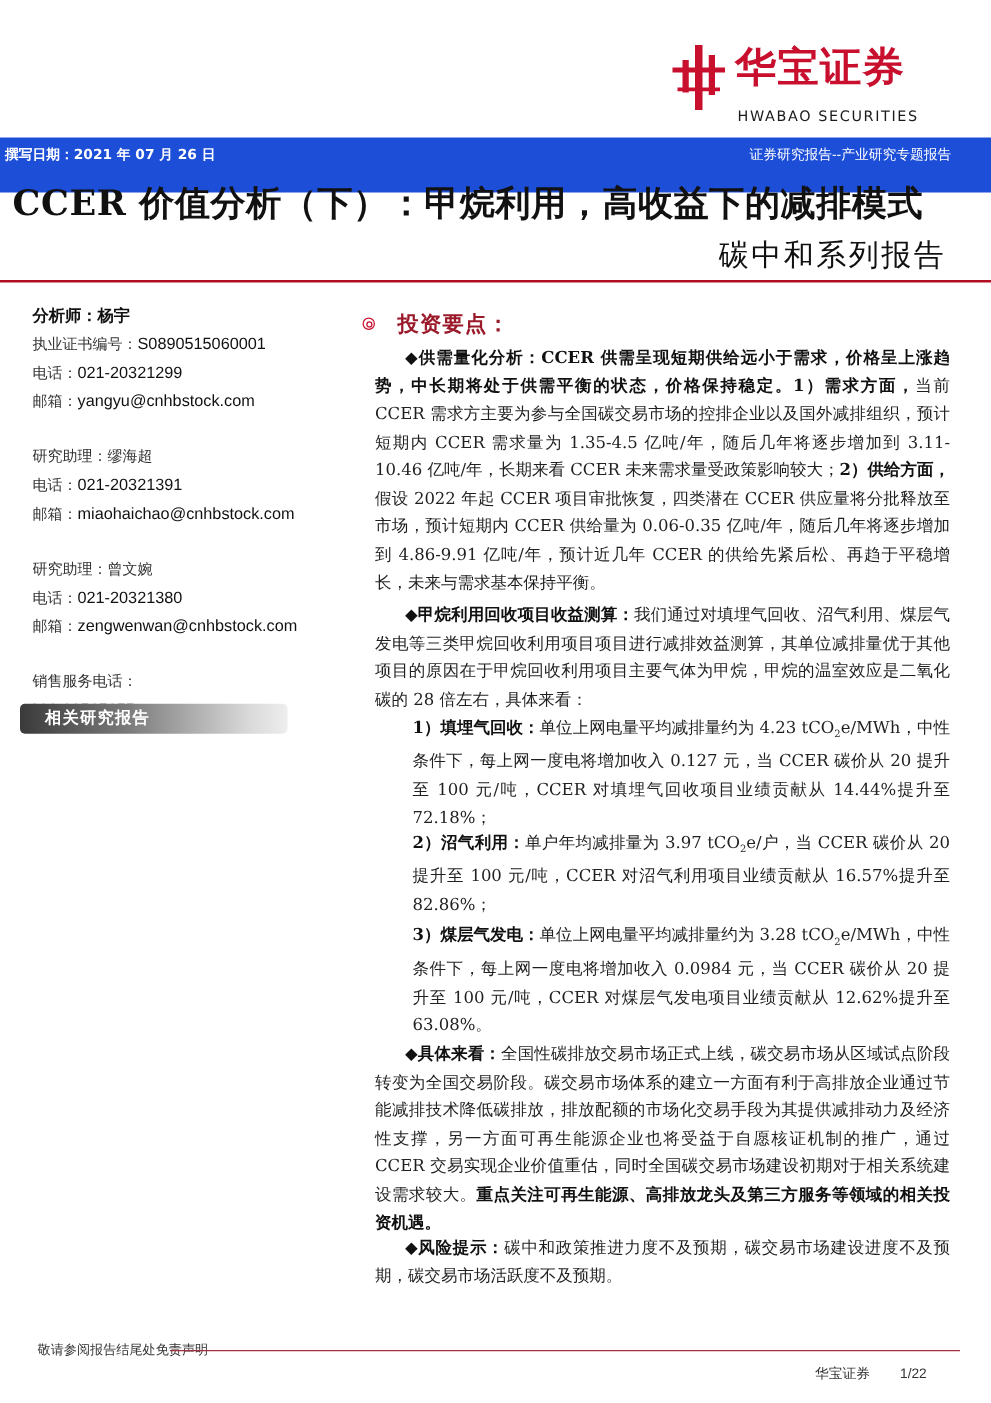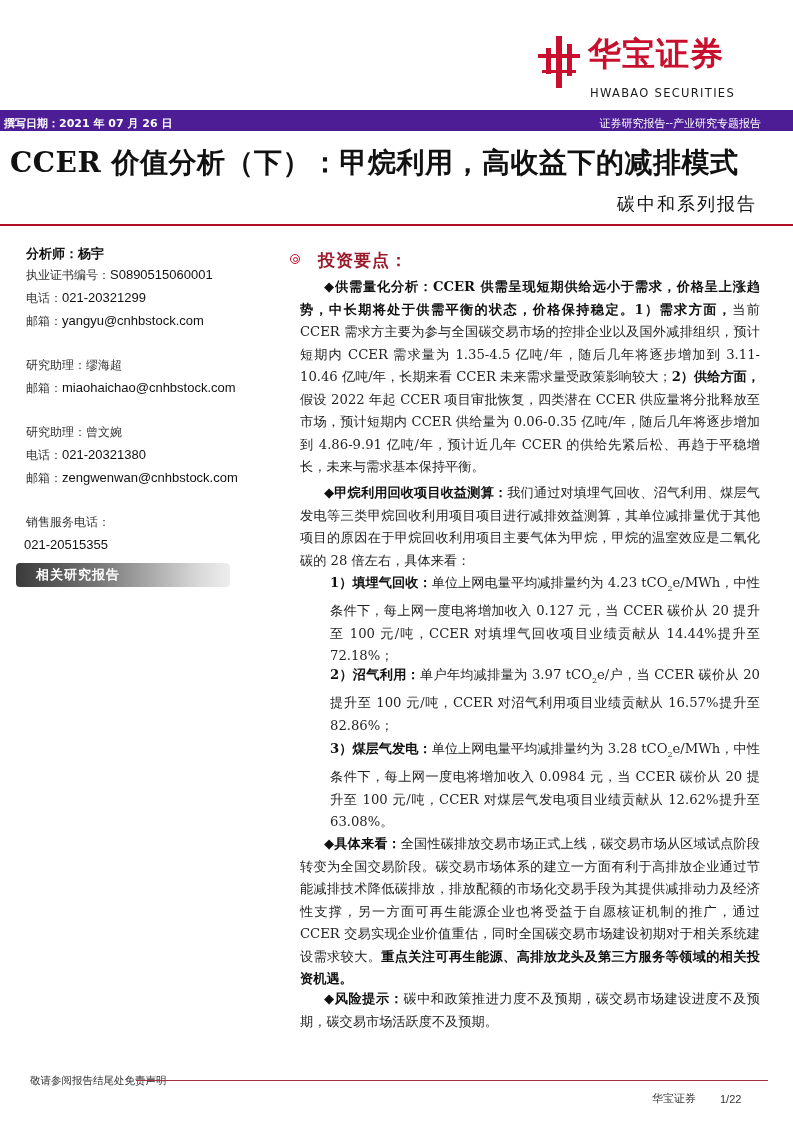--- a/index.html
+++ b/index.html
@@ -6,26 +6,26 @@
   html, body { width: 793px; height: 1122px; background: #ffffff; overflow: hidden; }
   body { position: relative; font-family: "DejaVu Serif", "Liberation Serif", serif; color: #1a1a1a; }
 
   
   .logo { position: absolute; left: 536px; top: 34px; width: 230px; height: 58px; }
   .logo-mark { position: absolute; left: 0; top: 0; width: 46px; height: 56px; }
   .logo-cn { position: absolute; left: 52px; top: 2px; font-family: "DejaVu Sans", sans-serif; font-weight: bold; font-size: 33px; color: #c8102e; letter-spacing: 1px; line-height: 36px; }
   .logo-en { position: absolute; left: 54px; top: 52px; font-family: "DejaVu Sans", sans-serif; font-size: 11.5px; color: #1a1a1a; letter-spacing: 1.3px; line-height: 14px; white-space: nowrap; }
 
   
-  .band { position: absolute; left: 0; top: 110px; width: 793px; height: 21px; background: #4c1d95; color: #ffffff; }
+  .band { position: absolute; left: 0; top: 110px; width: 793px; height: 44px; background: #1d4ed8; color: #ffffff; }
   .band-date { position: absolute; left: 4px; top: 7px; font-size: 11px; font-weight: bold; line-height: 14px; font-family: "DejaVu Sans", sans-serif; }
   .band-type { position: absolute; right: 32px; top: 7px; font-size: 11px; line-height: 14px; font-family: "DejaVu Serif", serif; text-align: center; }
 
   .main-title { position: absolute; left: 10px; top: 143px; font-size: 28px; font-weight: bold; color: #111; letter-spacing: 0.5px; white-space: nowrap; line-height: 40px; font-family: "DejaVu Serif", "Liberation Serif", serif; text-align: center; }
-  .series { position: absolute; right: 36px; top: 192px; font-size: 18px; color: #111; letter-spacing: 2px; line-height: 24px; font-family: "DejaVu Serif", serif; }
+  .series { position: absolute; right: 36px; top: 192px; font-size: 24px; color: #111; letter-spacing: 2px; line-height: 24px; font-family: "DejaVu Serif", serif; }
   .title-rule { position: absolute; left: 0; top: 224px; width: 793px; height: 2px; background: #b10e23; }
 
   
   .sidebar { position: absolute; left: 26px; top: 243px; width: 240px; font-size: 12.5px; line-height: 21px; }
   .sidebar .line { white-space: nowrap; color: #222; }
   .sidebar .cn { font-family: Liberation Mono, monospace; font-size: 12px; color: #333; }
   .sidebar .val { font-family: "Liberation Sans", "DejaVu Sans", sans-serif; font-size: 13px; color: #111; }
   .sidebar .analyst { font-weight: bold; font-size: 13px; color: #111; }
   .sidebar .gap { height: 21px; }
   .related-bar { position: absolute; left: 16px; top: 563px; width: 214px; height: 24px; border-radius: 4px; background: linear-gradient(90deg, #3a3a3a 0%, #7a7a7a 40%, #d8d8d8 85%, #eeeeee 100%); }
@@ -81,20 +81,21 @@
 <div class="series">碳中和系列报告</div>
 <div class="title-rule"></div>
 
 <div class="sidebar">
   <div class="line analyst"><span>分析师：</span><span>杨宇</span></div>
   <div class="line"><span class="cn">执业证书编号：</span><span class="val">S0890515060001</span></div>
   <div class="line"><span class="cn">电话：</span><span class="val">021-20321299</span></div>
   <div class="line"><span class="cn">邮箱：</span><span class="val">yangyu@cnhbstock.com</span></div>
   <div class="gap"></div>
   <div class="line"><span class="cn">研究助理：</span><span class="cn">缪海超</span></div>
+  <div class="line"><span class="cn">电话：</span><span class="val">021-20321391</span></div>
   <div class="line"><span class="cn">邮箱：</span><span class="val">miaohaichao@cnhbstock.com</span></div>
   <div class="gap"></div>
   <div class="line"><span class="cn">研究助理：</span><span class="cn">曾文婉</span></div>
   <div class="line"><span class="cn">电话：</span><span class="val">021-20321380</span></div>
   <div class="line"><span class="cn">邮箱：</span><span class="val">zengwenwan@cnhbstock.com</span></div>
   <div class="gap"></div>
   <div class="line"><span class="cn">销售服务电话：</span></div>
   <div class="line" style="margin-left:-2px;"><span class="val">021-20515355</span></div>
 </div>
 <div class="related-bar">

